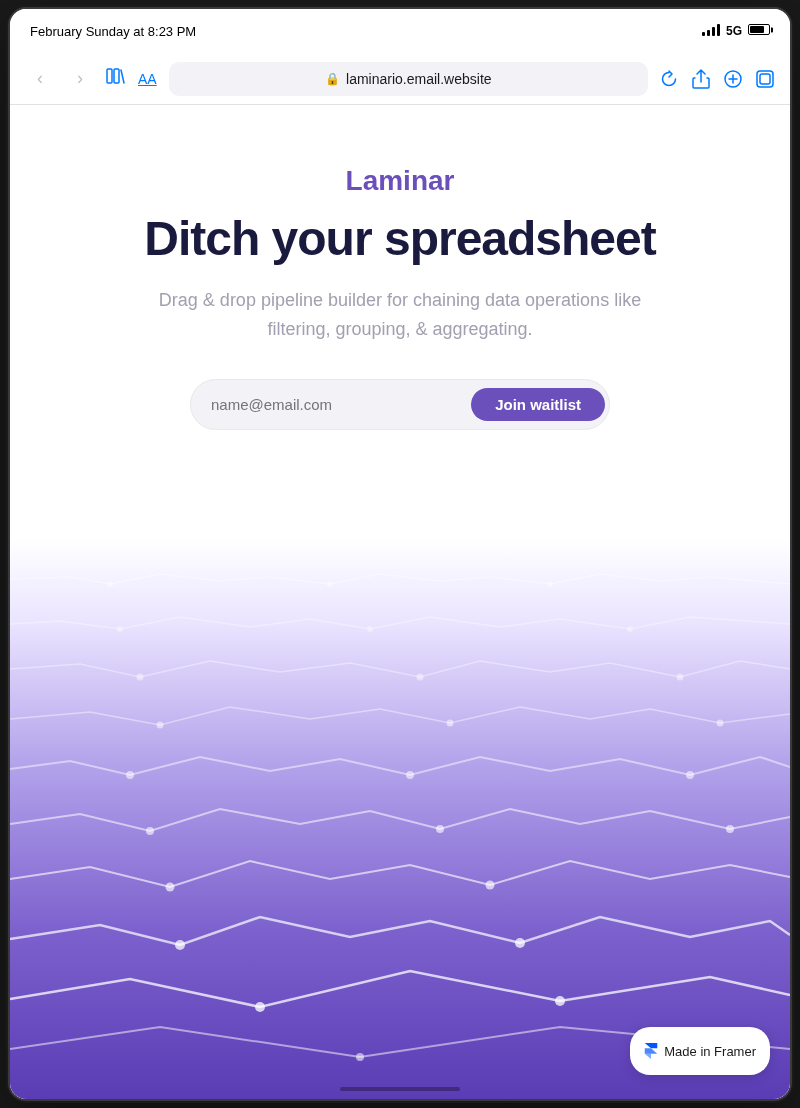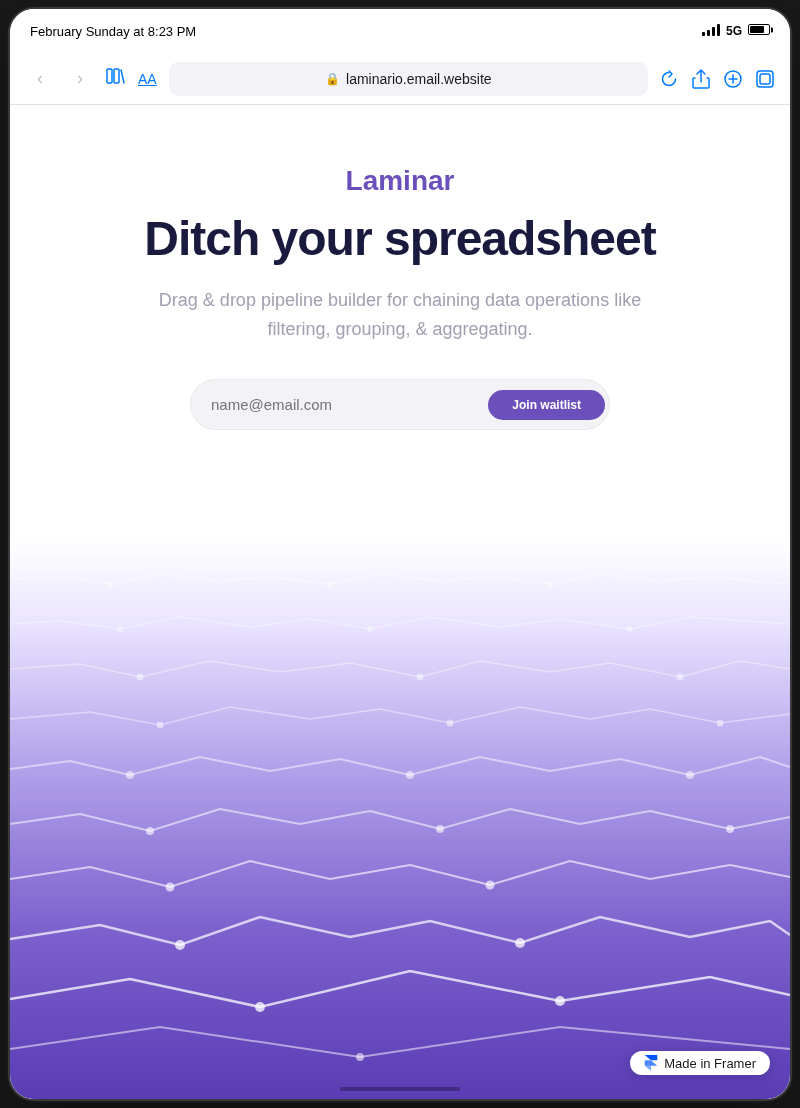--- a/index.html
+++ b/index.html
@@ -12,21 +12,21 @@
       justify-content: center;
       align-items: center;
       font-family: -apple-system, BlinkMacSystemFont, 'SF Pro Display', 'Helvetica Neue', sans-serif;
       overflow: hidden;
     }
 
     .ipad-frame {
       width: 780px;
       height: 1090px;
       background: #f2f2f7;
-      border-radius: 24px;
+      border-radius: 16px;
       overflow: hidden;
       position: relative;
       box-shadow: 0 0 0 2px #3a3a3a, 0 0 0 4px #1a1a1a, 0 20px 60px rgba(0,0,0,0.5);
     }
 
     
     .status-bar {
       width: 100%;
       height: 44px;
       background: white;
@@ -249,21 +249,21 @@
       outline: none;
       border-radius: 50px;
     }
 
     .join-btn {
       background: #6b4fbb;
       color: white;
       border: none;
       padding: 8px 24px;
       border-radius: 50px;
-      font-size: 12px;
+      font-size: 15px;
       font-weight: 600;
       cursor: pointer;
       white-space: nowrap;
     }
 
     
     .wave-section {
       position: absolute;
       bottom: 0;
       left: 0;
@@ -280,21 +280,21 @@
       width: 100%;
     }
 
     
     .framer-badge {
       position: absolute;
       bottom: 24px;
       right: 20px;
       background: white;
       border-radius: 20px;
-      padding: 4px 14px;
+      padding: 16px 14px;
       display: flex;
       align-items: center;
       gap: 6px;
       font-size: 13px;
       font-weight: 500;
       color: #1a1a1a;
       box-shadow: 0 2px 12px rgba(0,0,0,0.15);
       z-index: 10;
     }
 

